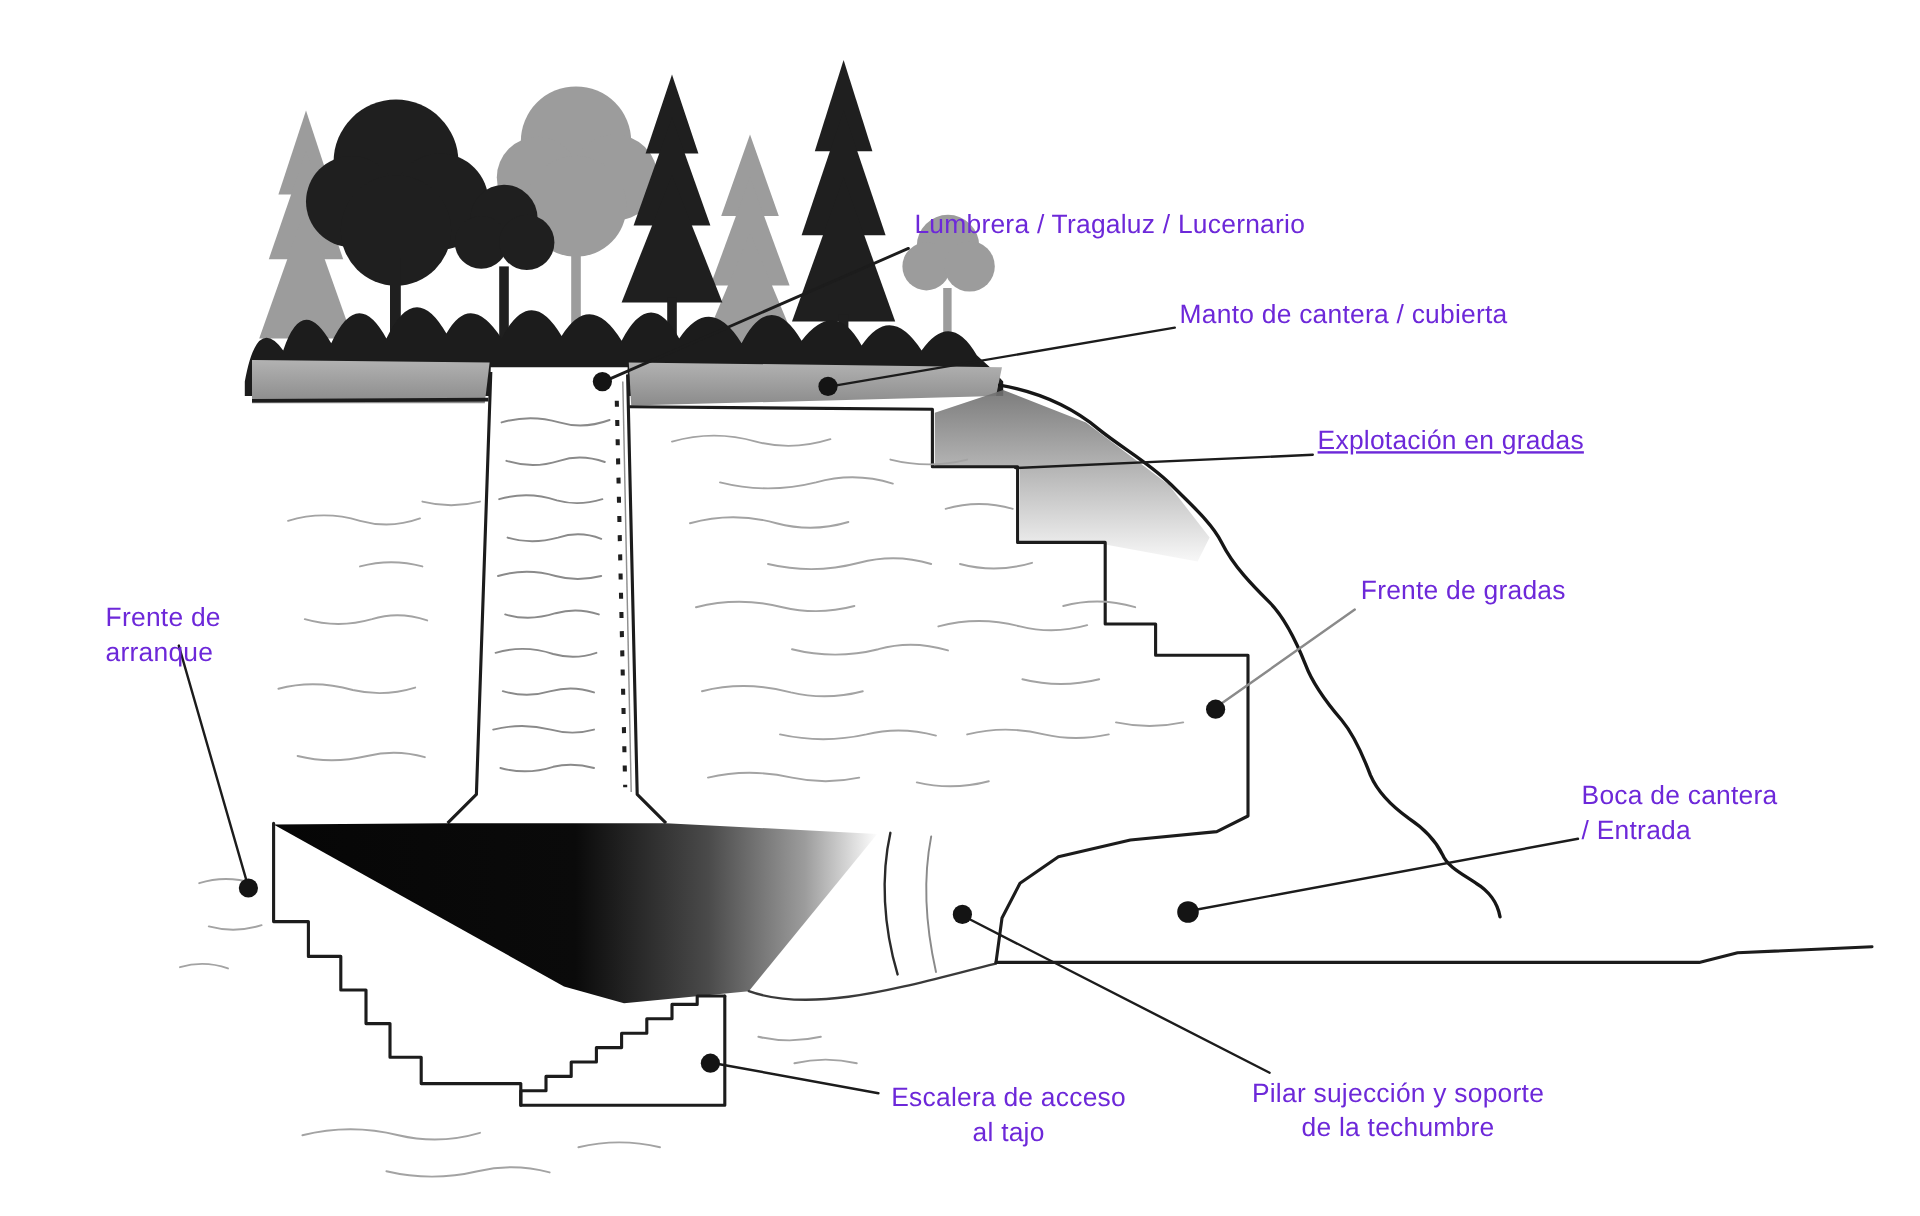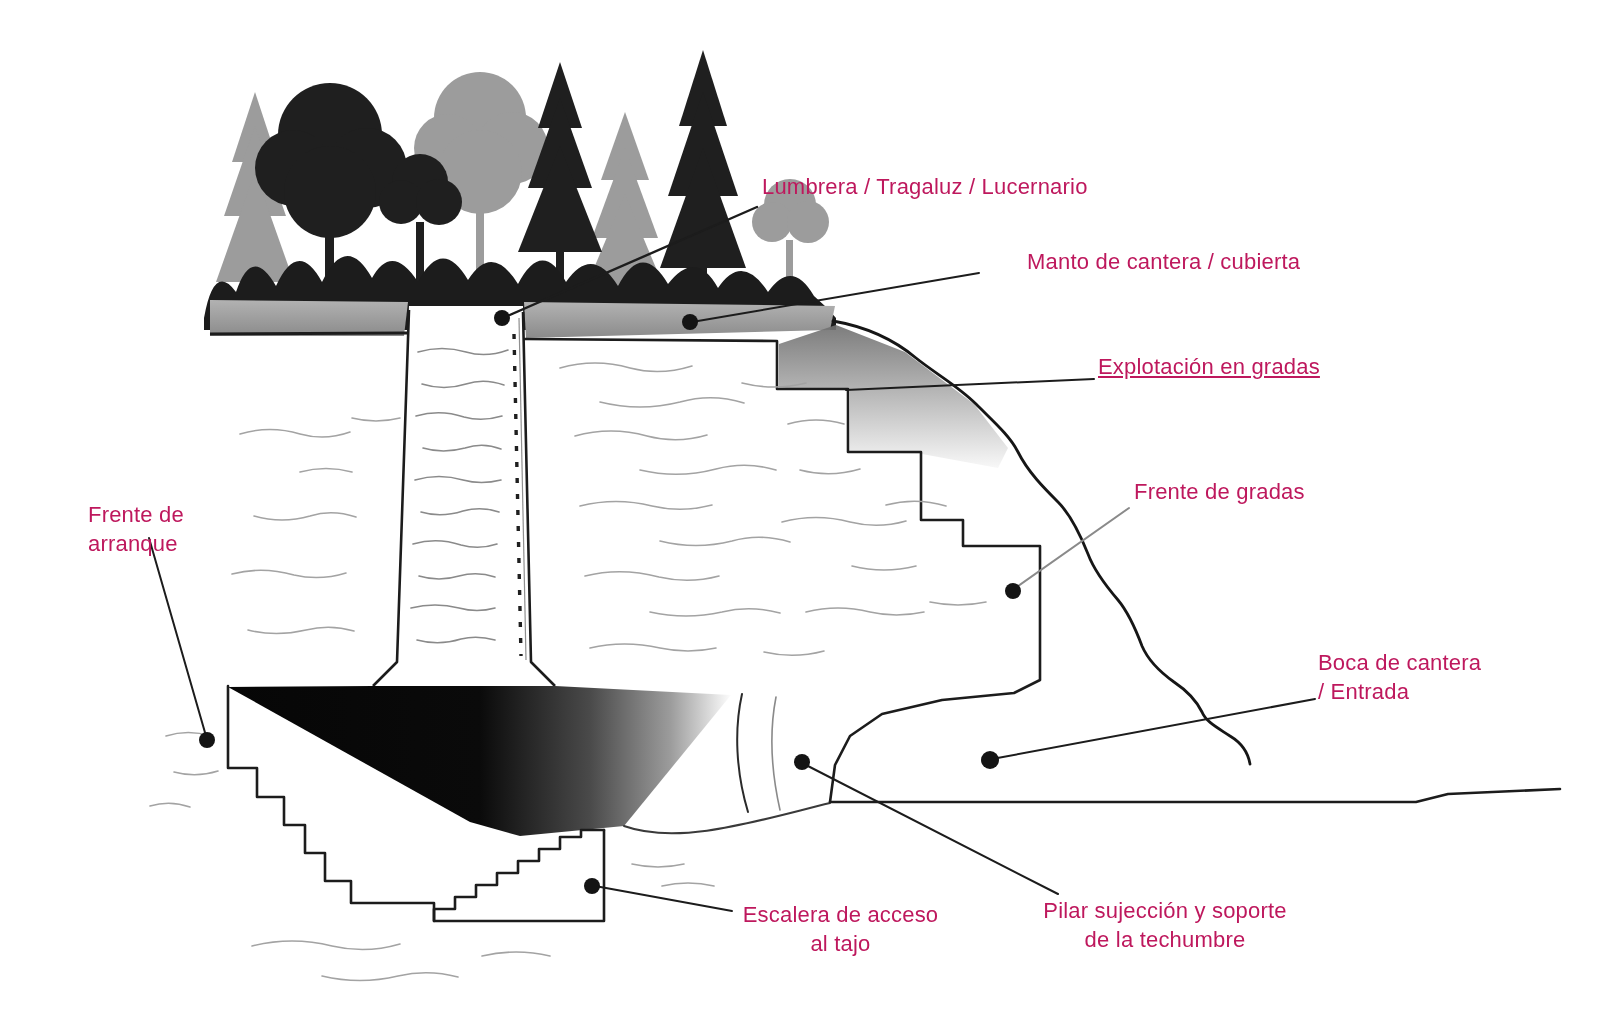--- a/index.html
+++ b/index.html
@@ -10,21 +10,21 @@
     color:#242424;
     overflow:hidden;
   }
   .stage { position:relative; width:1600px; height:1013px; background:#fff; }
   .stage svg { position:absolute; left:0; top:0; }
   .label {
     position:absolute;
     font-size:22px;
     line-height:29px;
     letter-spacing:.2px;
-    color:#be185d;
+    color:#6d28d9;
     white-space:pre-line;
   }
   .label.center { text-align:center; }
 </style>
 </head>
 <body>
 
 <div class="stage">
 
   <svg width="1600" height="1013" viewBox="0 0 1600 1013">
@@ -193,21 +193,21 @@
       <circle cx="690" cy="322" r="8"></circle>
       <circle cx="1013" cy="591" r="8"></circle>
       <circle cx="207" cy="740" r="8"></circle>
       <circle cx="990" cy="760" r="9"></circle>
       <circle cx="592" cy="886" r="8"></circle>
       <circle cx="802" cy="762" r="8"></circle>
     </g>
   </svg>
 
   <div class="label" style="left:762px; top:172px;">Lumbrera / Tragaluz / Lucernario</div>
-  <div class="label" style="left:1027px; top:247px;">Manto de cantera / cubierta</div>
+  <div class="label" style="left:983px; top:247px;">Manto de cantera / cubierta</div>
   <div class="label" style="left:1098px; top:352px;text-decoration:underline;">Explotación en gradas</div>
   <div class="label" style="left:1134px; top:477px;">Frente de gradas</div>
   <div class="label" style="left:88px; top:500px;">Frente de
 arranque</div>
   <div class="label" style="left:1318px; top:648px;">Boca de cantera
 / Entrada</div>
   <div class="label center" style="left:733px; top:900px; width:215px;">Escalera de acceso
 al tajo</div>
   <div class="label center" style="left:1032px; top:896px; width:266px;">Pilar sujección y soporte
 de la techumbre</div>

